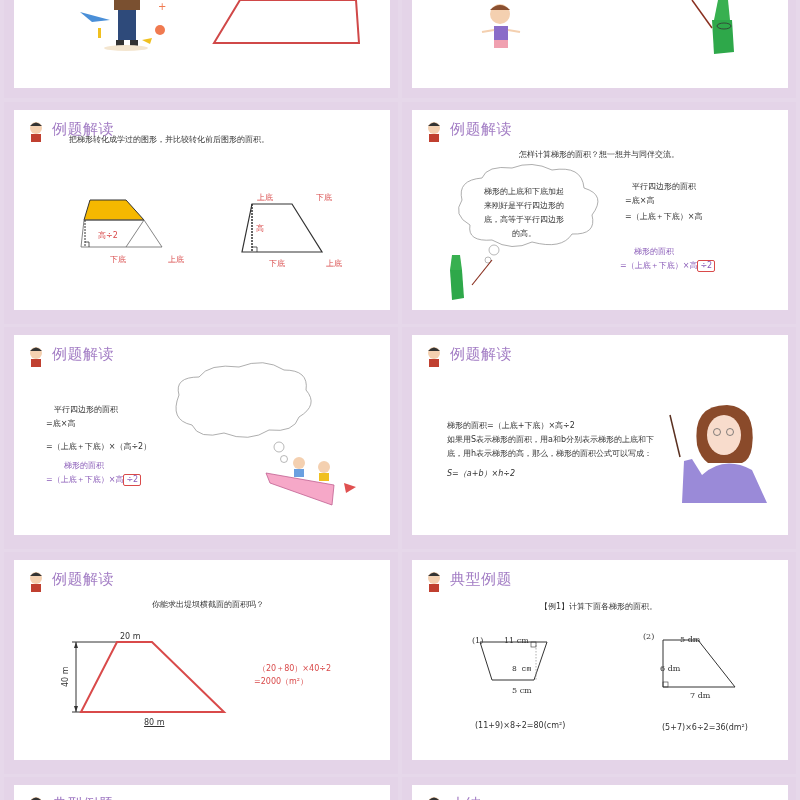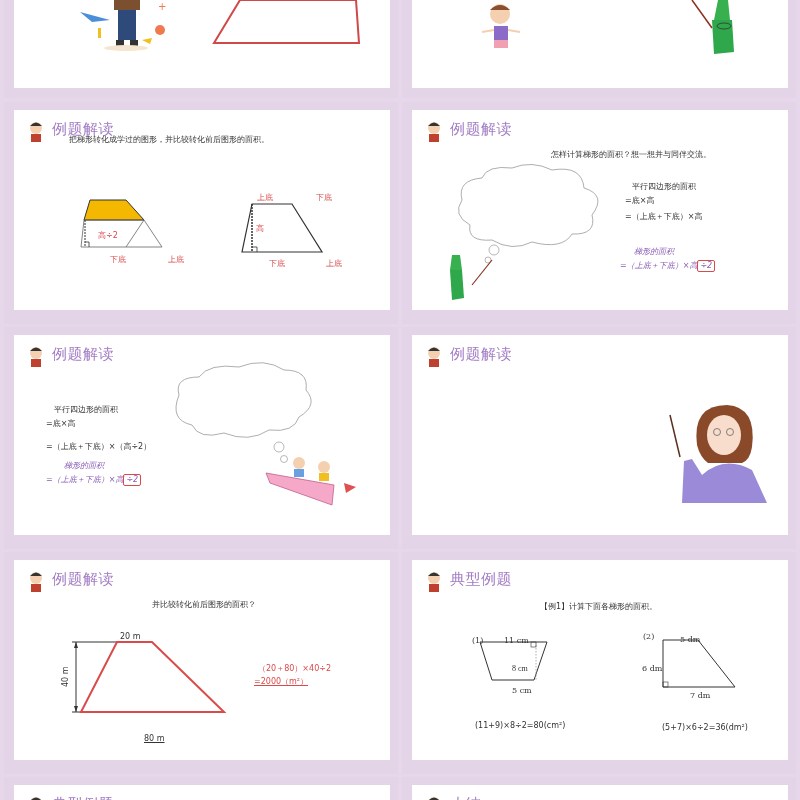--- a/index.html
+++ b/index.html
@@ -5,21 +5,21 @@
   * { box-sizing: border-box; margin: 0; padding: 0; }
   html, body { width: 800px; height: 800px; overflow: hidden; background: #e6d8ea; font-family: "DejaVu Sans", sans-serif; }
   .grid { position: relative; width: 800px; height: 800px; }
   .cell { position: absolute; background: #e4d4e8; }
   .slide { position: absolute; background: #ffffff; overflow: hidden; }
   .hdr { position: absolute; left: 12px; top: 10px; display: flex; align-items: flex-start; }
   .hdr .av { width: 20px; height: 22px; position: relative; margin-right: 6px; }
   .hdr .title { color: #a27cc4; font-size: 15px; letter-spacing: 0.5px; }
   .txt { position: absolute; color: #333; font-size: 8px; white-space: nowrap; line-height: 1.2; }
   .red { color: #d94a4a; }
-  .purple { color: #8a5cb8; font-style: italic; }
+  .purple { color: #8a5cb8; }
   .boxed { display: inline-block; border: 1px solid #d94a4a; border-radius: 2px; padding: 0 2px; }
 </style>
 </head>
 <body>
 
 <div class="grid">
 
   <div class="cell" style="left:4px;top:0;width:394px;height:98px;">
     <div class="slide" style="left:10px;top:0;width:376px;height:88px;">
       <svg width="376" height="88">
@@ -97,29 +97,35 @@
       <div class="hdr">
         <div class="av">
           <svg width="20" height="22">
               <circle cx="10" cy="8" r="6" fill="#f4d0b0"></circle>
               <path d="M4,6 Q10,-1 16,6" fill="#333"></path>
               <rect x="5" y="14" width="10" height="8" fill="#c04030"></rect>
             </svg>
         </div>
         <span class="title">例题解读</span>
       </div>
-      <div class="txt" style="left:107px;top:40px;margin-left:32px;">怎样计算梯形的面积？想一想并与同伴交流。</div>
+      <div class="txt" style="left:107px;top:40px;">怎样计算梯形的面积？想一想并与同伴交流。</div>
       <svg width="376" height="200" style="position:absolute;left:0;top:0">
         <path d="M50,90 Q45,70 70,68 Q75,55 100,58 Q120,50 140,60 Q170,55 172,78 Q195,85 180,105 Q185,125 160,124 Q150,140 120,132 Q100,142 80,130 Q55,132 58,115 Q40,105 50,90 Z" fill="#fff" stroke="#999" stroke-width="0.8"></path>
         <circle cx="82" cy="140" r="5" fill="#fff" stroke="#999" stroke-width="0.7"></circle>
         <circle cx="76" cy="150" r="3" fill="#fff" stroke="#999" stroke-width="0.7"></circle>
         <line x1="80" y1="150" x2="60" y2="175" stroke="#8a3020" stroke-width="1.2"></line>
         <polygon points="38,160 50,160 52,188 40,190" fill="#2ea84a"></polygon>
         <polygon points="40,145 48,145 50,160 38,160" fill="#38b050"></polygon>
       </svg>
+      <div class="txt" style="left:72px;top:75px;line-height:14px;color:#333;">
+        <div>梯形的上底和下底加起</div>
+        <div>来刚好是平行四边形的</div>
+        <div>底，高等于平行四边形</div>
+        <div style="padding-left:28px">的高。</div>
+      </div>
       <div class="txt" style="left:220px;top:72px;">平行四边形的面积</div>
       <div class="txt" style="left:213px;top:86px;">=底×高</div>
       <div class="txt" style="left:213px;top:102px;">=（上底＋下底）×高</div>
       <div class="txt purple" style="left:222px;top:137px;">梯形的面积</div>
       <div class="txt purple" style="left:208px;top:150px;">
         <span>=（上底＋下底）×高</span><span class="boxed">÷2</span>
       </div>
     </div>
   </div>
 
@@ -161,20 +167,26 @@
       <div class="hdr">
         <div class="av">
           <svg width="20" height="22">
               <circle cx="10" cy="8" r="6" fill="#f4d0b0"></circle>
               <path d="M4,6 Q10,-1 16,6" fill="#333"></path>
               <rect x="5" y="14" width="10" height="8" fill="#c04030"></rect>
             </svg>
         </div>
         <span class="title">例题解读</span>
       </div>
+      <div class="txt" style="left:35px;top:84px;line-height:14px;">
+        <div>梯形的面积=（上底+下底）×高÷2</div>
+        <div>如果用S表示梯形的面积，用a和b分别表示梯形的上底和下</div>
+        <div>底，用h表示梯形的高，那么，梯形的面积公式可以写成：</div>
+        <div style="margin-top:6px;font-style:italic">S=（a+b）×h÷2</div>
+      </div>
       <svg width="376" height="200" style="position:absolute;left:0;top:0">
         <line x1="258" y1="80" x2="268" y2="122" stroke="#5a3020" stroke-width="1.5"></line>
         <path d="M285,110 Q280,70 315,70 Q345,72 340,112 Q338,125 330,128 L296,128 Q288,122 285,110 Z" fill="#8a4a2a"></path>
         <ellipse cx="312" cy="100" rx="17" ry="20" fill="#f8dccc"></ellipse>
         <circle cx="305" cy="97" r="3.5" fill="none" stroke="#666" stroke-width="0.8"></circle>
         <circle cx="318" cy="97" r="3.5" fill="none" stroke="#666" stroke-width="0.8"></circle>
         <path d="M290,140 Q312,120 340,135 L355,168 L270,168 L272,126 L280,124 Z" fill="#9a8ad8"></path>
       </svg>
     </div>
   </div>
@@ -184,34 +196,34 @@
       <div class="hdr">
         <div class="av">
           <svg width="20" height="22">
               <circle cx="10" cy="8" r="6" fill="#f4d0b0"></circle>
               <path d="M4,6 Q10,-1 16,6" fill="#333"></path>
               <rect x="5" y="14" width="10" height="8" fill="#c04030"></rect>
             </svg>
         </div>
         <span class="title">例题解读</span>
       </div>
-      <div class="txt" style="left:138px;top:40px;">并比较转化前后图形的面积？</div>
+      <div class="txt" style="left:138px;top:40px;">你能求出堤坝横截面的面积吗？</div>
       <svg width="376" height="200" style="position:absolute;left:0;top:0">
         <line x1="58" y1="82" x2="103" y2="82" stroke="#333" stroke-width="1"></line>
         <line x1="58" y1="152" x2="68" y2="152" stroke="#333" stroke-width="1"></line>
         <line x1="62" y1="82" x2="62" y2="152" stroke="#333" stroke-width="1"></line>
         <polygon points="62,82 60,88 64,88" fill="#333"></polygon>
         <polygon points="62,152 60,146 64,146" fill="#333"></polygon>
         <polygon points="103,82 138,82 210,152 67,152" fill="none" stroke="#d94a4a" stroke-width="2"></polygon>
       </svg>
       <div class="txt" style="left:106px;top:72px;">20 m</div>
       <div class="txt" style="left:42px;top:112px;transform:rotate(-90deg);">40 m</div>
-      <div class="txt" style="left:130px;top:174px;text-decoration:underline;">80 m</div>
+      <div class="txt" style="left:130px;top:158px;text-decoration:underline;">80 m</div>
       <div class="txt red" style="left:244px;top:104px;">（20＋80）×40÷2</div>
-      <div class="txt red" style="left:240px;top:117px;text-decoration:underline;">=2000（m²）</div>
+      <div class="txt red" style="left:240px;top:117px;">=2000（m²）</div>
     </div>
   </div>
 
   <div class="cell" style="left:402px;top:552px;width:394px;height:222px;">
     <div class="slide" style="left:10px;top:8px;width:376px;height:200px;">
       <div class="hdr">
         <div class="av">
           <svg width="20" height="22">
               <circle cx="10" cy="8" r="6" fill="#f4d0b0"></circle>
               <path d="M4,6 Q10,-1 16,6" fill="#333"></path>
@@ -223,26 +235,26 @@
       <div class="txt" style="left:128px;top:42px;">【例1】计算下面各梯形的面积。</div>
       <svg width="376" height="200" style="position:absolute;left:0;top:0">
         <polygon points="68,82 135,82 122,120 80,120" fill="none" stroke="#333" stroke-width="1"></polygon>
         <line x1="124" y1="82" x2="124" y2="120" stroke="#999" stroke-width="0.8" stroke-dasharray="1.5,1.5"></line>
         <rect x="119" y="82" width="5" height="5" fill="none" stroke="#333" stroke-width="0.6"></rect>
         <polygon points="251,80 286,80 323,127 251,127" fill="none" stroke="#333" stroke-width="1"></polygon>
         <rect x="251" y="122" width="5" height="5" fill="none" stroke="#333" stroke-width="0.6"></rect>
       </svg>
       <div class="txt" style="left:60px;top:76px;font-family:'DejaVu Serif',serif;">(1)</div>
       <div class="txt" style="left:92px;top:76px;font-family:'DejaVu Serif',serif;">11 cm</div>
-      <div class="txt" style="left:100px;top:104px;font-family:Liberation Serif, serif;">8 cm</div>
+      <div class="txt" style="left:100px;top:104px;font-family:Liberation Mono, monospace;">8 cm</div>
       <div class="txt" style="left:100px;top:126px;font-family:'DejaVu Serif',serif;">5 cm</div>
       <div class="txt" style="left:63px;top:161px;">(11+9)×8÷2=80(cm²)</div>
       <div class="txt" style="left:231px;top:72px;font-family:'DejaVu Serif',serif;">(2)</div>
       <div class="txt" style="left:268px;top:75px;font-family:'DejaVu Serif',serif;">5 dm</div>
-      <div class="txt" style="left:230px;top:104px;font-family:'DejaVu Serif',serif;text-align:center;">6 dm</div>
+      <div class="txt" style="left:248px;top:104px;font-family:'DejaVu Serif',serif;text-align:center;">6 dm</div>
       <div class="txt" style="left:278px;top:131px;font-family:'DejaVu Serif',serif;">7 dm</div>
       <div class="txt" style="left:250px;top:163px;">(5+7)×6÷2=36(dm²)</div>
     </div>
   </div>
 
   <div class="cell" style="left:4px;top:777px;width:394px;height:23px;">
     <div class="slide" style="left:10px;top:8px;width:376px;height:20px;">
       <div class="hdr">
         <div class="av">
           <svg width="20" height="22">

